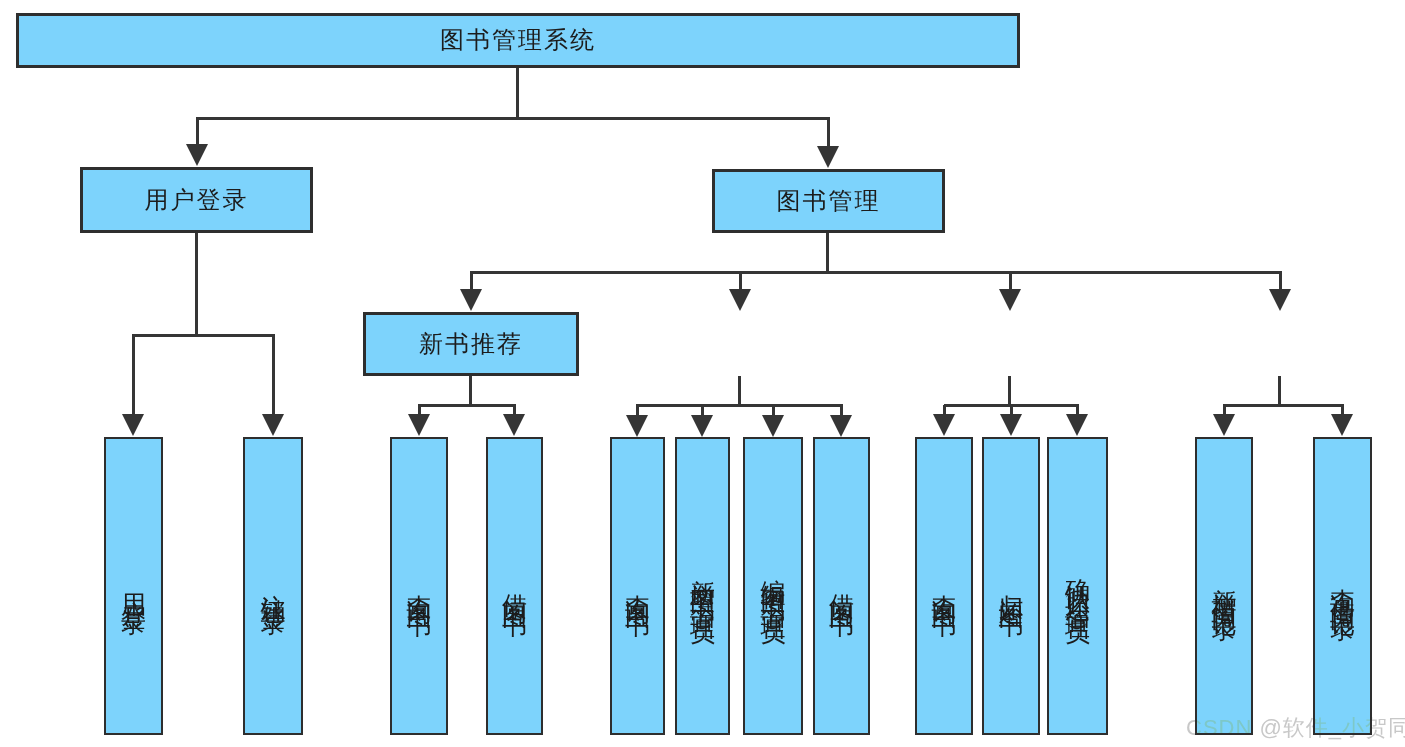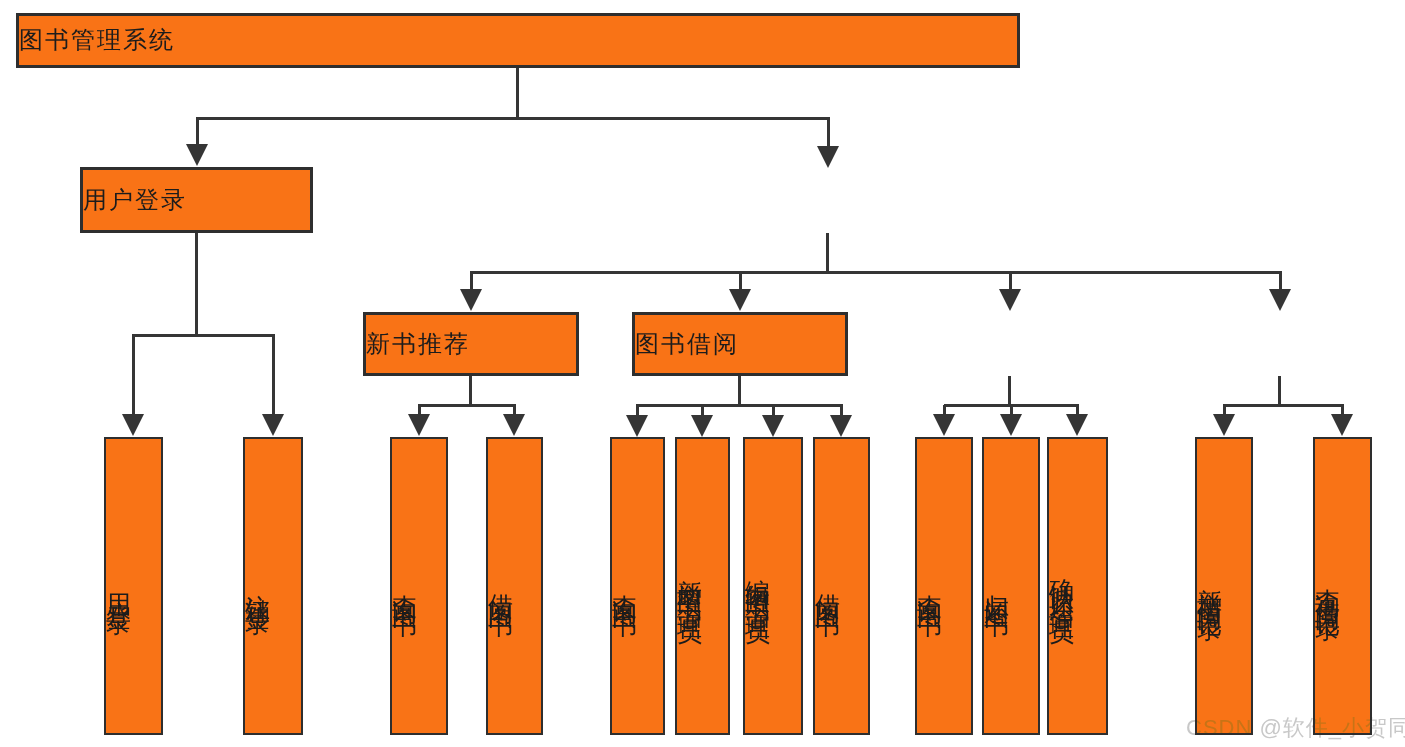--- a/index.html
+++ b/index.html
@@ -7,25 +7,25 @@
   #stage{
     position:relative;
     width:1405px;height:747px;
     background:#ffffff;
     font-family:"Liberation Sans","DejaVu Sans",sans-serif;
     overflow:hidden;
   }
   .node{
     position:absolute;
     box-sizing:border-box;
-    background:#f97316;
+    background:#7dd3fc;
     border:3px solid #2e2e2e;
     display:flex;
     align-items:center;
-    justify-content:flex-start;
+    justify-content:center;
     color:#1c1c1c;
     z-index:3;
   }
   .node.leaf{border-width:2.5px;}
   .node .lbl{
     font-size:24px;
     letter-spacing:2px;
     white-space:nowrap;
     line-height:1.2;
   }
@@ -60,25 +60,25 @@
 <body>
 
 <div id="stage">
   <span id="watermark">CSDN @软件_小贺同学</span>
 <div class="node" style="left: 16px; top: 13px; width: 1004px; height: 55px;">
       <span class="lbl">图书管理系统</span>
     </div>
     <div class="node" style="left: 80px; top: 167px; width: 233px; height: 66px;">
       <span class="lbl">用户登录</span>
     </div>
+    <div class="node" style="left: 712px; top: 169px; width: 233px; height: 64px;">
+      <span class="lbl">图书管理</span>
+    </div>
     <div class="node" style="left: 363px; top: 312px; width: 216px; height: 64px;">
       <span class="lbl">新书推荐</span>
-    </div>
-    <div class="node" style="left: 632px; top: 312px; width: 216px; height: 64px;">
-      <span class="lbl">图书借阅</span>
     </div>
     <div class="node vertical leaf" style="left: 104px; top: 437px; width: 59px; height: 298px;">
       <span class="lbl">用户登录</span>
     </div>
     <div class="node vertical leaf" style="left: 243px; top: 437px; width: 60px; height: 298px;">
       <span class="lbl">注销登录</span>
     </div>
     <div class="node vertical leaf" style="left: 390px; top: 437px; width: 58px; height: 298px;">
       <span class="lbl">查询图书</span>
     </div>

